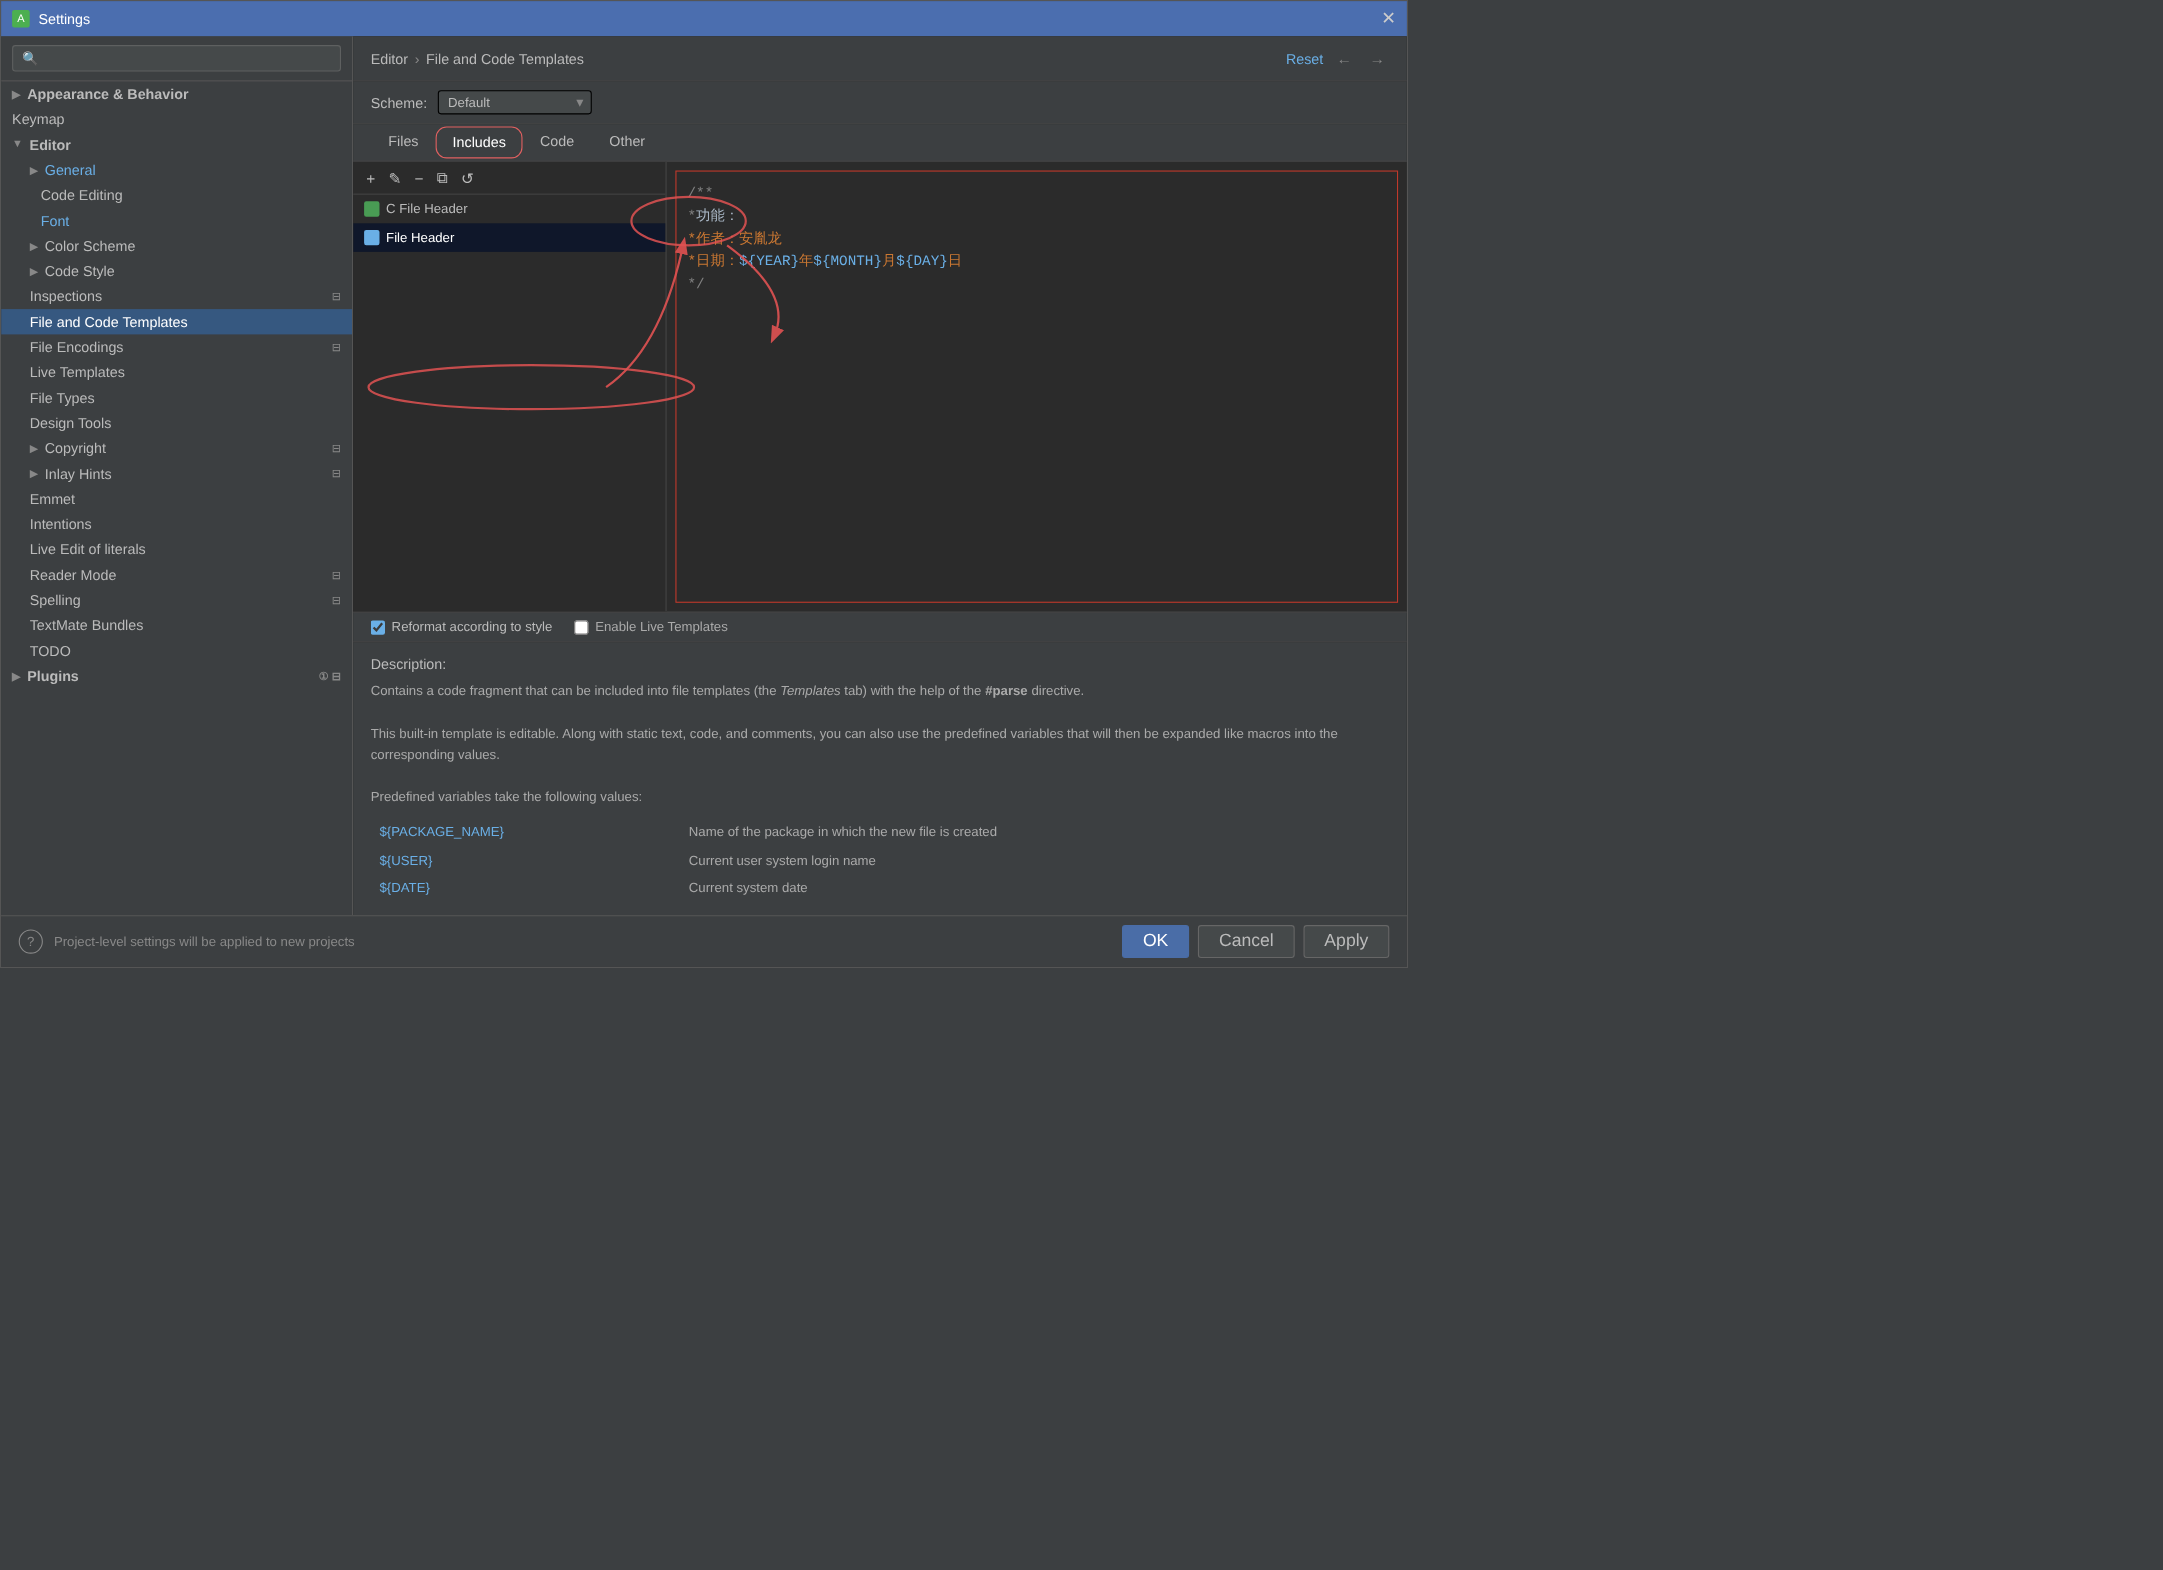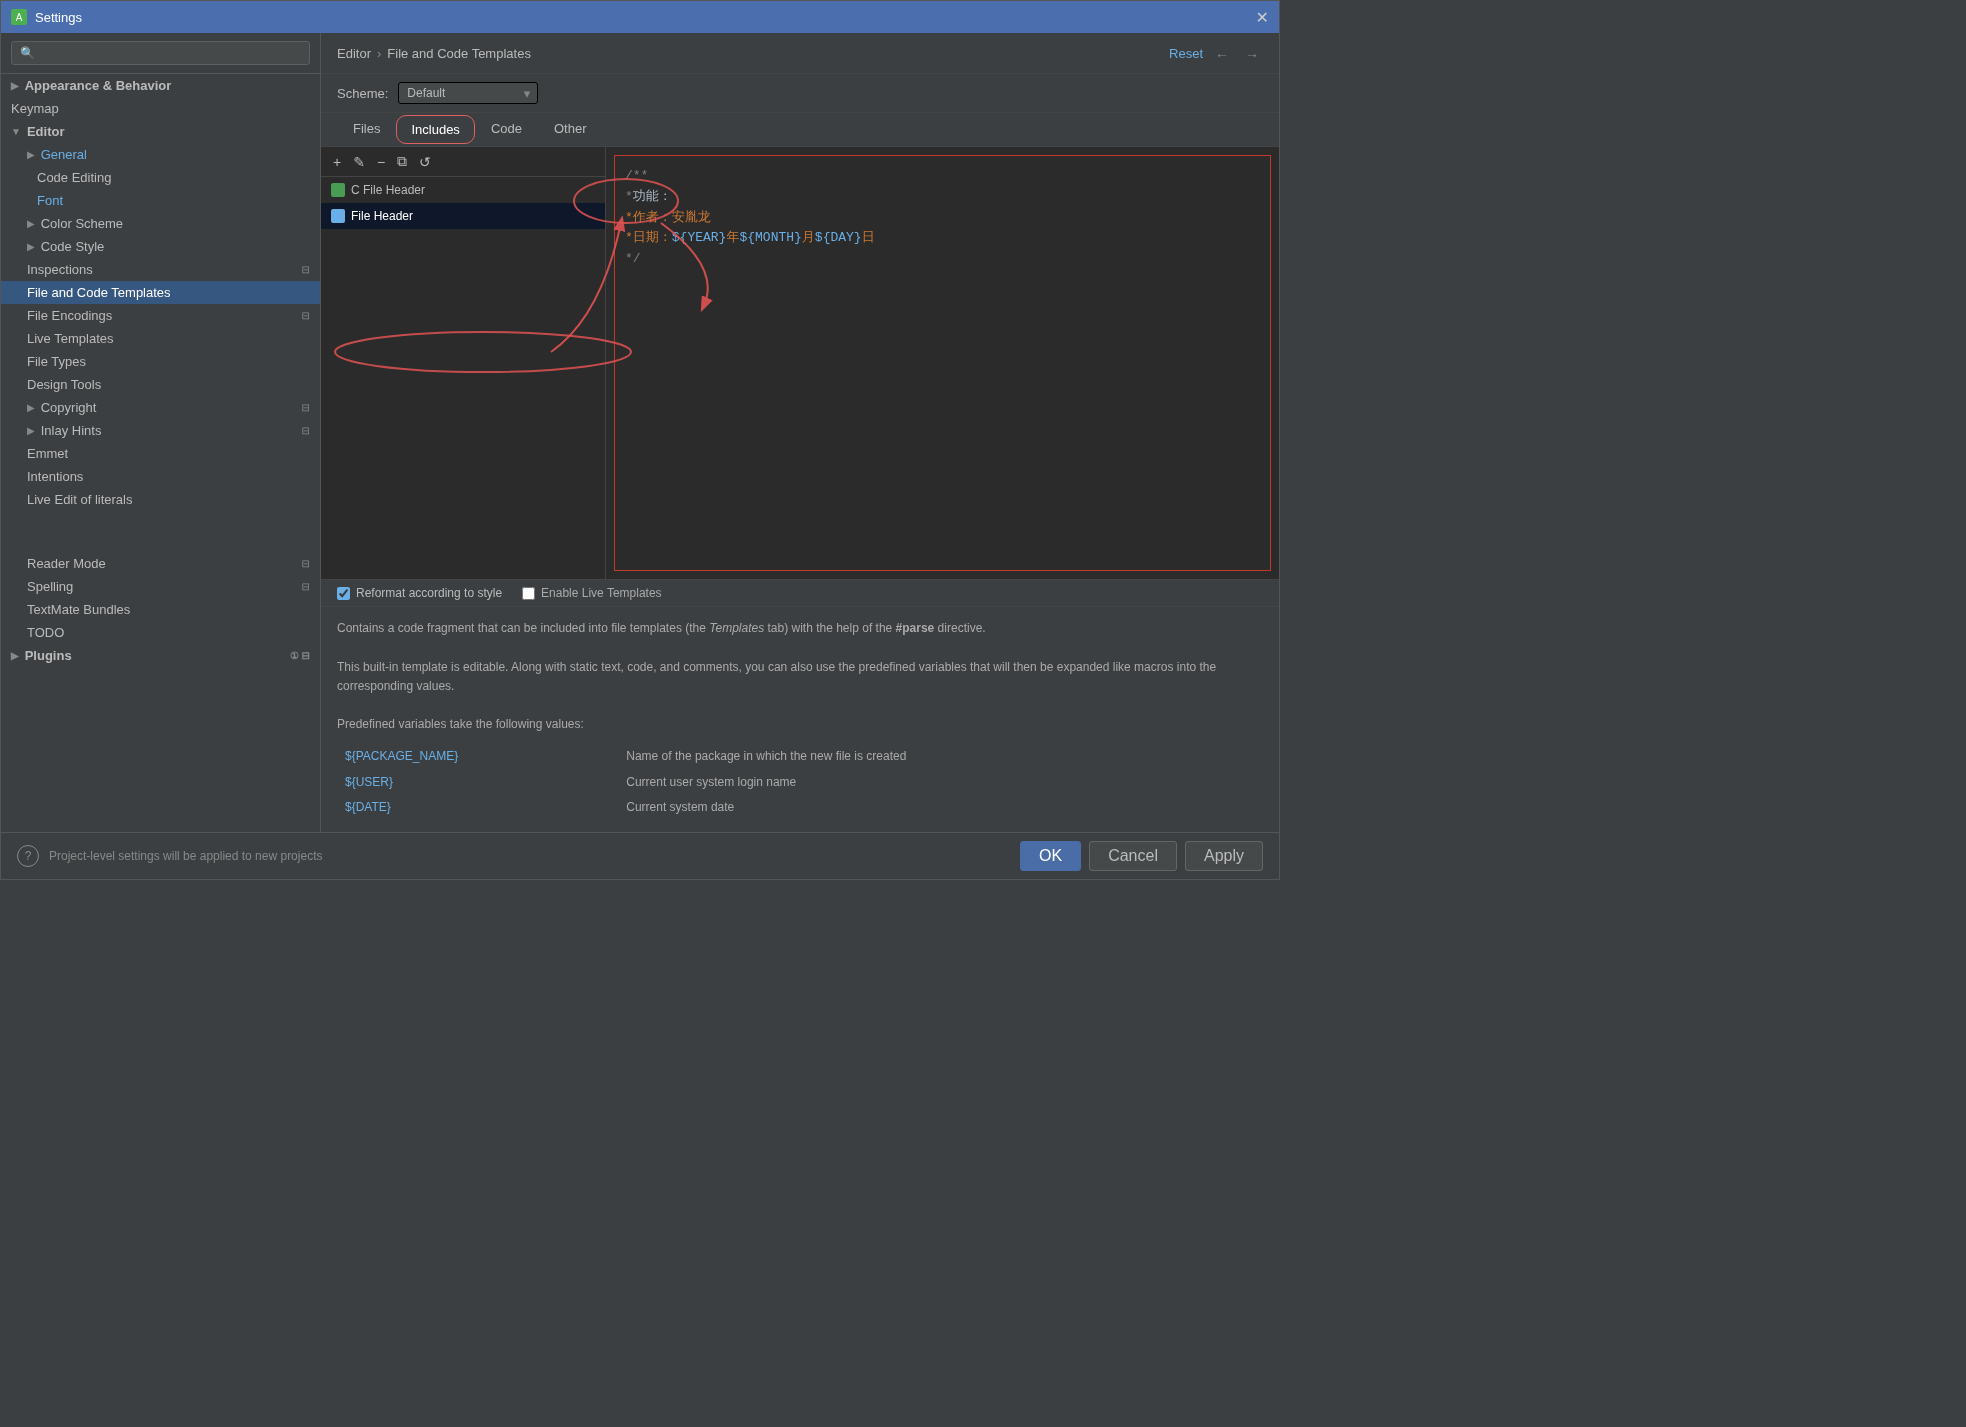--- a/index.html
+++ b/index.html
@@ -502,21 +502,21 @@
       </div>
 
       <div class="sidebar-item indent1">
         <span>Intentions</span>
       </div>
 
       <div class="sidebar-item indent1">
         <span>Live Edit of literals</span>
       </div>
 
-      <div class="sidebar-item indent1" style="justify-content:space-between;margin-top:41px;">
+      <div class="sidebar-item indent1" style="justify-content:space-between;">
         <span>Reader Mode</span>
         <span class="badge">⊟</span>
       </div>
 
       <div class="sidebar-item indent1" style="justify-content:space-between;">
         <span>Spelling</span>
         <span class="badge">⊟</span>
       </div>
 
       <div class="sidebar-item indent1">
@@ -632,20 +632,21 @@
           <input type="checkbox" checked="" style="">
           <span>Reformat according to style</span>
         </label>
         <label class="checkbox-label">
           <input type="checkbox" style="">
           <span>Enable Live Templates</span>
         </label>
       </div>
 
       <div class="description-panel">
+        <div class="desc-title">Description:</div>
         <div class="desc-text">
           <span>Contains a code fragment that can be included into file templates (the </span><em>Templates</em><span> tab) with the help of the </span><strong>#parse</strong><span> directive.</span>
           <br><br>
           <span>This built-in template is editable. Along with static text, code, and comments, you can also use the predefined variables that will then be expanded like macros into the corresponding values.</span>
           <br><br>
           <span>Predefined variables take the following values:</span>
           <table class="desc-table">
             <tbody>
                 <tr>
               <td>${PACKAGE_NAME}</td>

